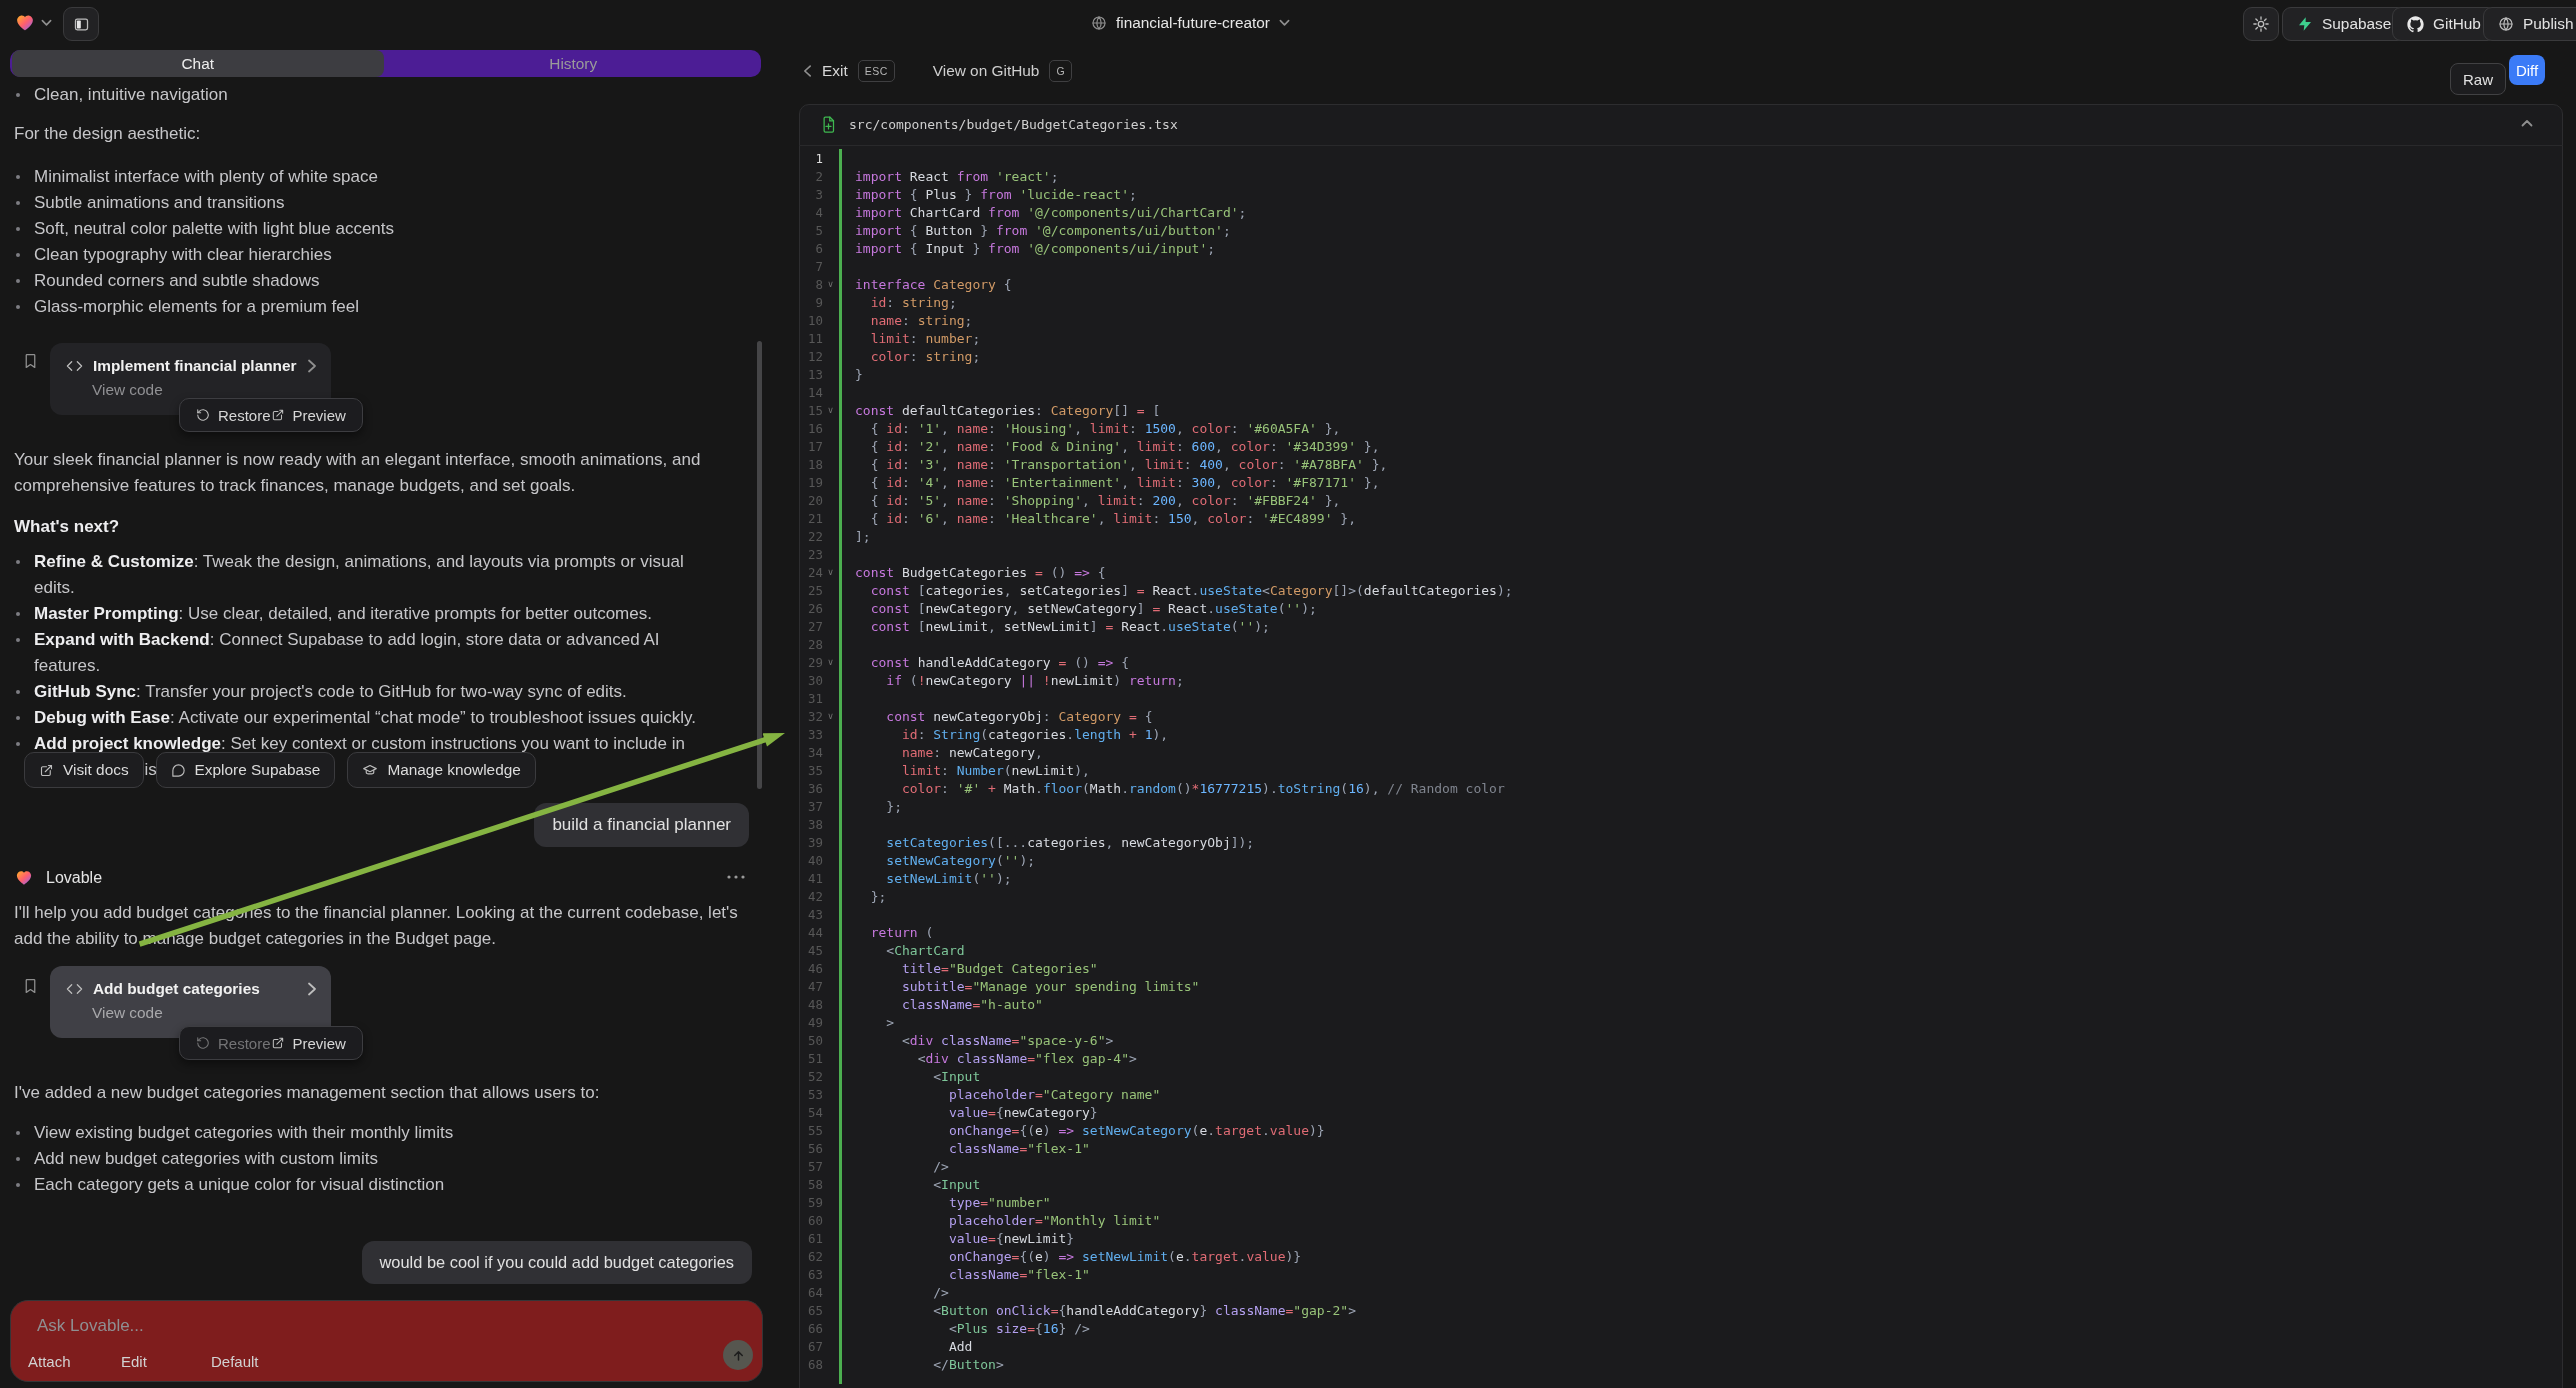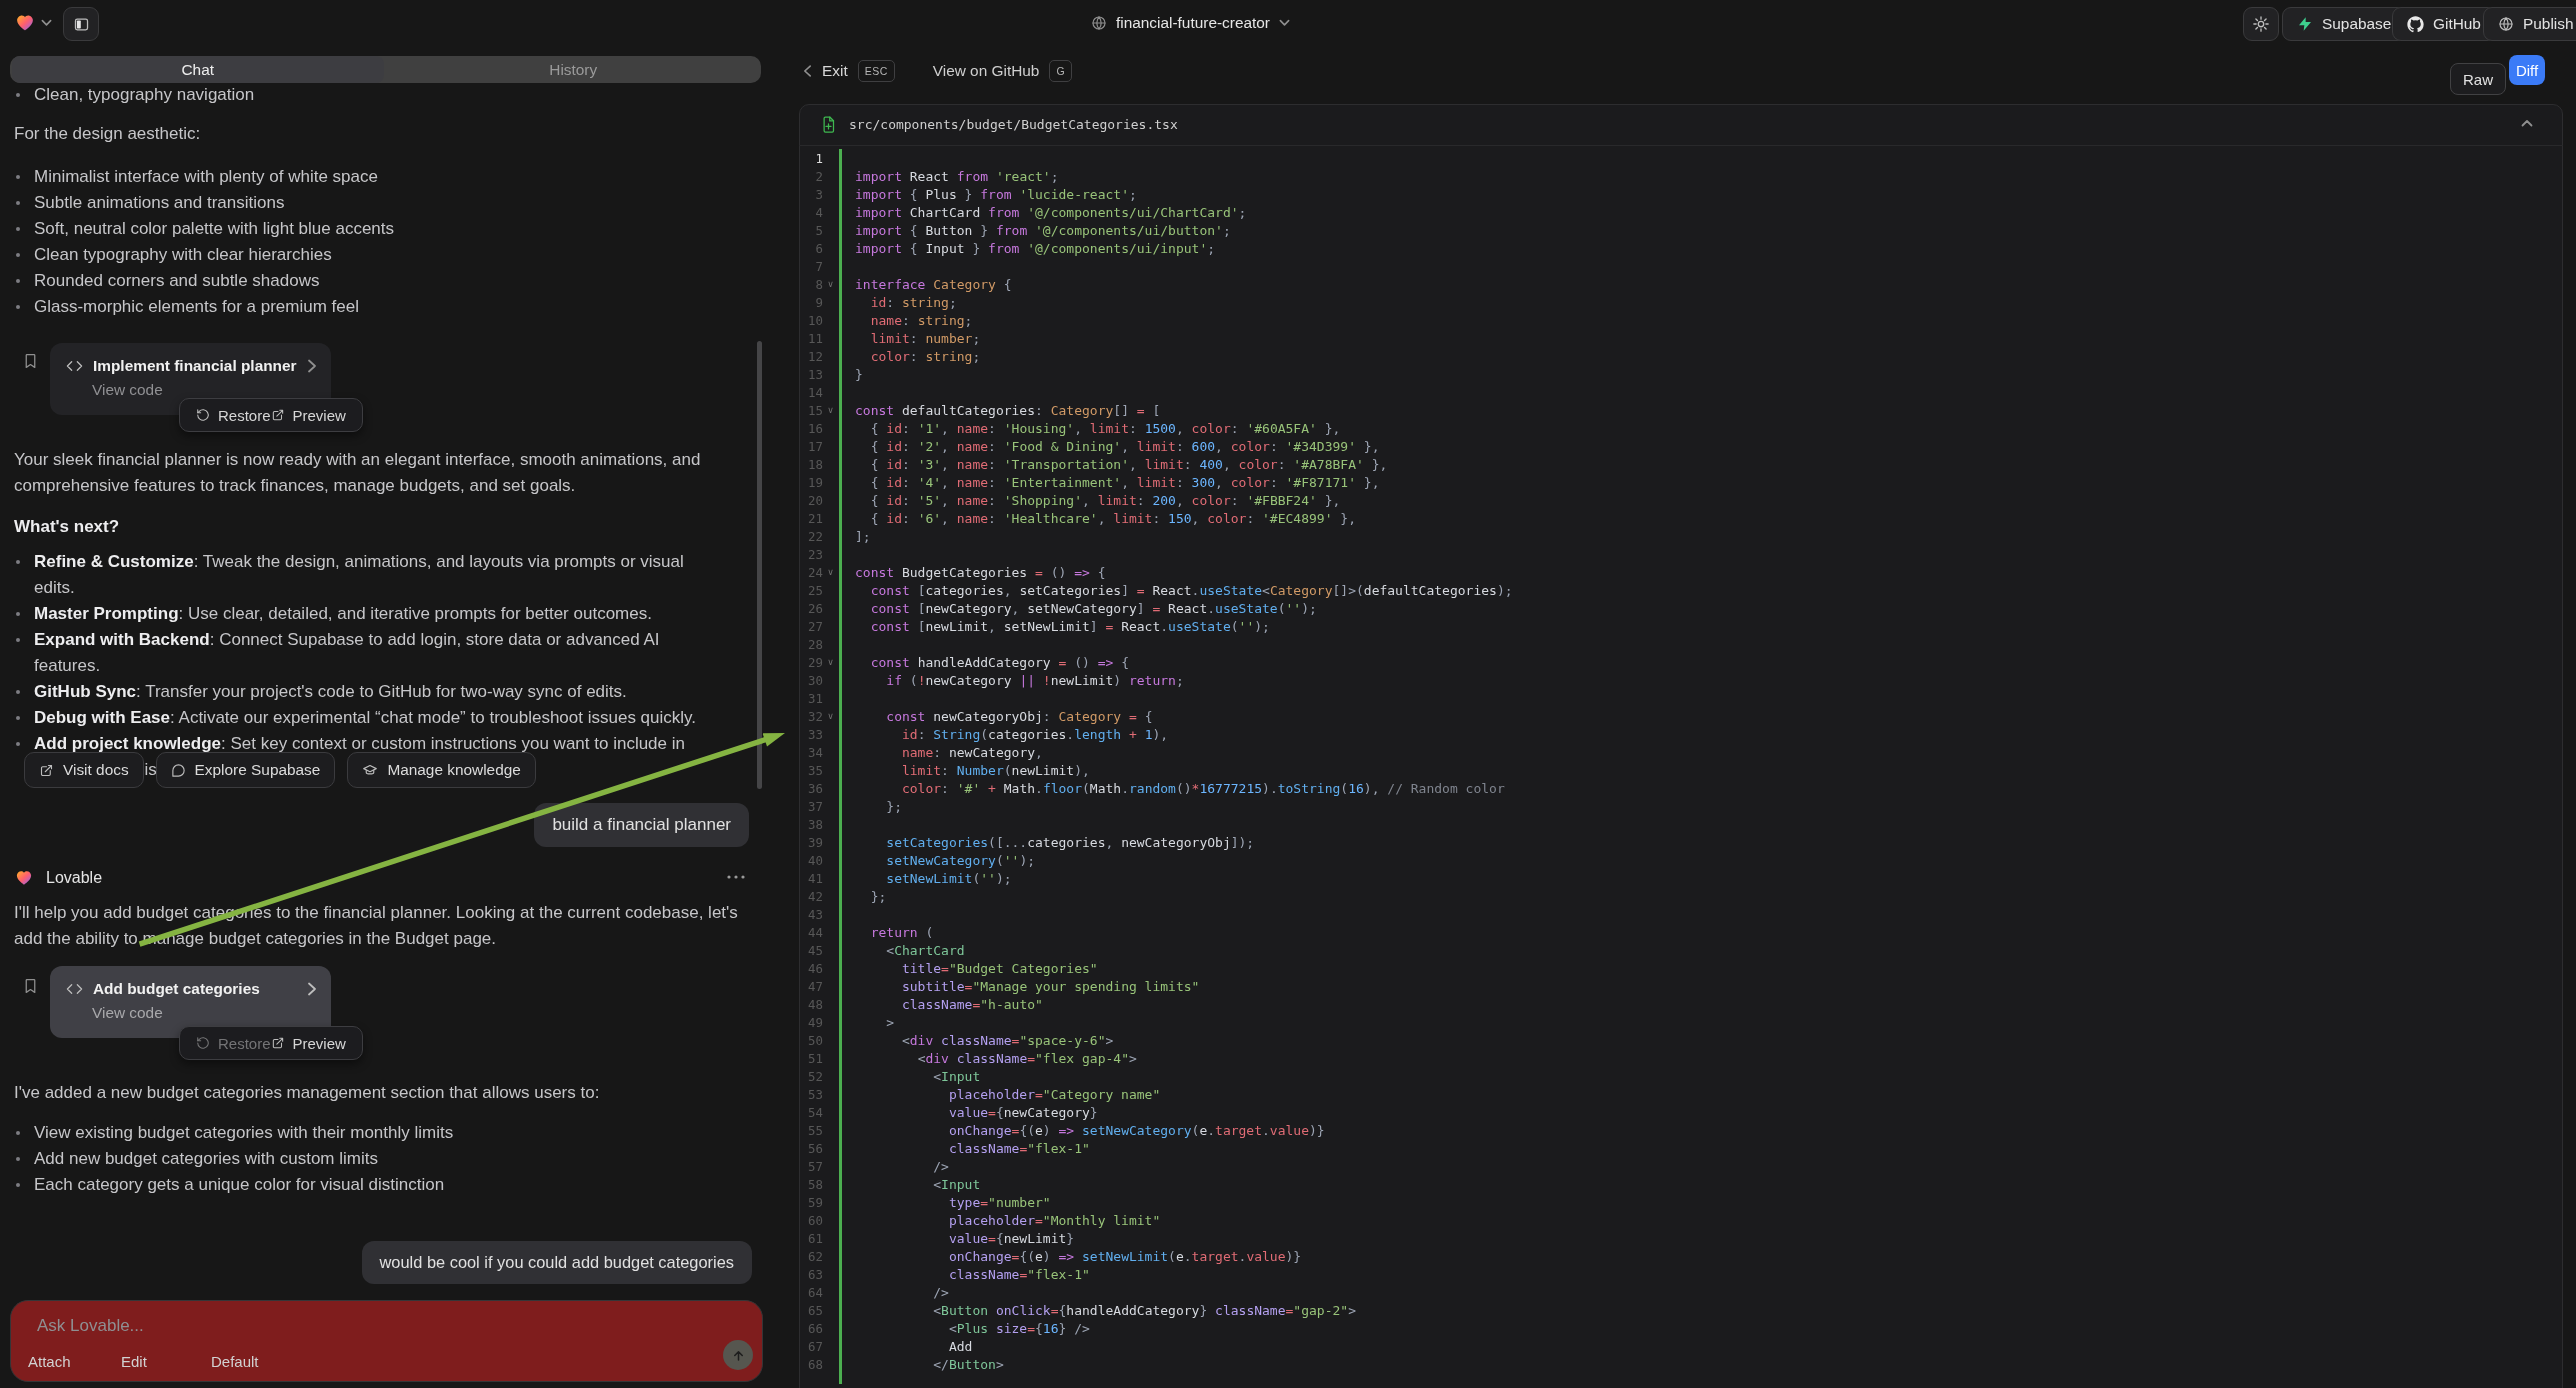--- a/index.html
+++ b/index.html
@@ -8,21 +8,21 @@
   .abs{position:absolute;}
   svg{display:block;}
   .ic{fill:none;stroke:#bdbdbd;stroke-width:1.8;stroke-linecap:round;stroke-linejoin:round;}
   .ic-dim{stroke:#8f8f8f;}
   
   #topbar{left:0;top:0;width:2576px;height:46px;background:#171717;}
   .tb-btn{display:flex;align-items:center;gap:9px;height:32px;padding:0 14px;border:1px solid #3a3a3c;
           border-radius:9px;background:#222224;color:#e3e3e3;font-size:15.4px;}
   .tb-icon-btn{width:34px;height:32px;display:flex;align-items:center;justify-content:center;border:1px solid #3a3a3c;border-radius:9px;background:#222224;}
   
-  #tabs{left:10px;top:50px;width:751px;height:27px;background:#404040;border-radius:10px;display:flex;align-items:center;margin-top:6px;}
+  #tabs{left:10px;top:50px;width:751px;height:27px;background:#4c1d95;border-radius:10px;display:flex;align-items:center;}
   .tab{flex:1;height:27px;margin:0 2px;display:flex;align-items:center;justify-content:center;
        font-size:15.4px;color:#9a9a9a;border-radius:8px;}
   .tab.active{background:#3d3d41;color:#ededed;}
   
   .para{font-size:17px;line-height:26px;color:#c6c6c9;}
   .b-item{display:flex;line-height:26px;font-size:17px;color:#c6c6c9;}
   .b-item .dot{width:4px;height:4px;border-radius:2px;background:#7d7d82;margin:11px 14px 0 16px;flex:none;}
   .b-item b{color:#ededef;font-weight:700;}
   .heading{font-size:17px;font-weight:700;color:#ededef;}
   
@@ -151,21 +151,21 @@
     </div>
   </div>
 
   <div id="tabs" class="abs">
     <div class="tab active">Chat</div>
     <div class="tab">History</div>
   </div>
 
   <div class="abs b-item" style="left:0px;top:82px;width:737px;">
     <span class="dot"></span>
-      <span>Clean, typography navigation</span>
+      <span>Clean, intuitive navigation</span>
   </div>
 
   <div class="abs para" style="left:14px;top:121px;">For the design aesthetic:</div>
 
   <div class="abs" style="left:0px;top:164px;width:747px;" id="design-list">
       <div class="b-item">
         <span class="dot"></span>
         <span>Minimalist interface with plenty of white space</span>
       </div>
       <div class="b-item">

